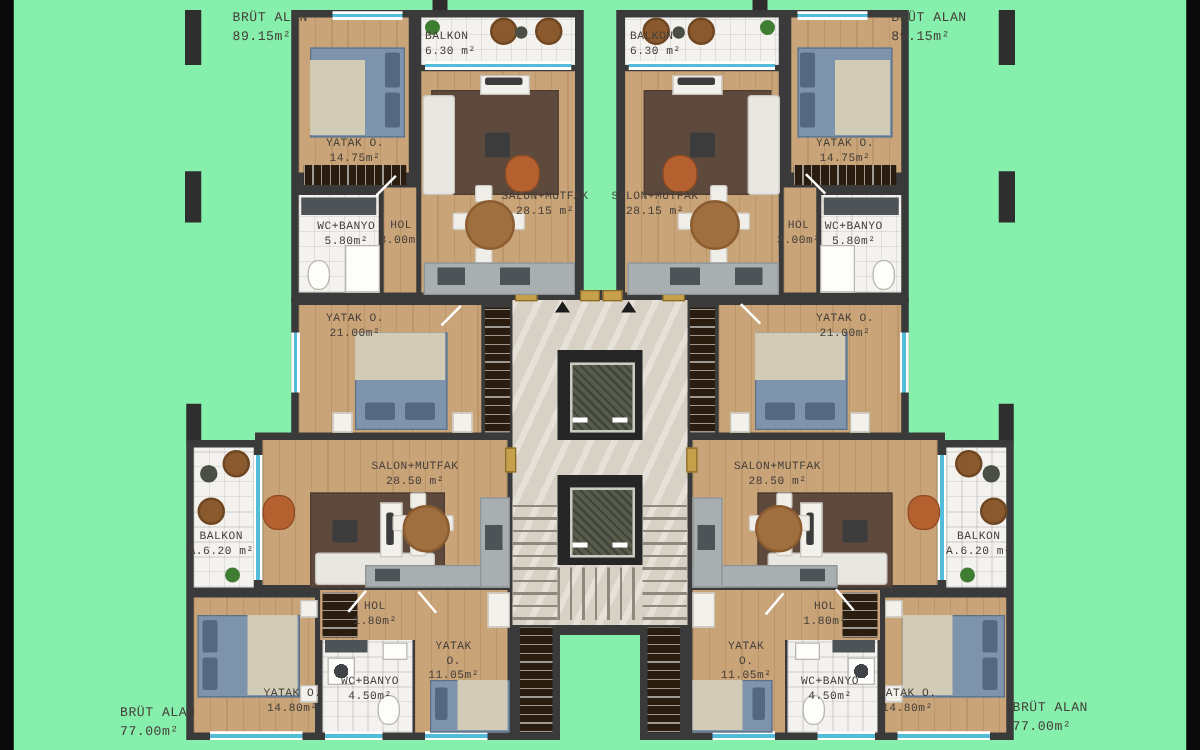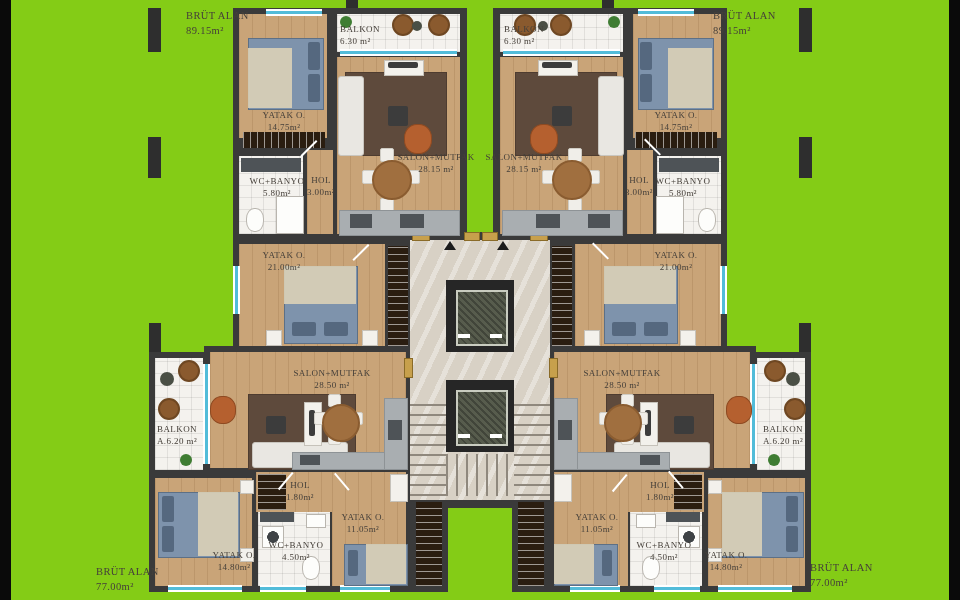--- a/index.html
+++ b/index.html
@@ -1,17 +1,17 @@
 <!DOCTYPE html>
 <html><head>
 <meta charset="utf-8">
 <style>
   html,body{margin:0;padding:0;background:#fff;}
-  #stage{position:relative;width:960px;height:600px;background:#84cc16;overflow:hidden;
-         font-family:Liberation Serif, serif;}
+  #stage{position:relative;width:960px;height:600px;background:#86efac;overflow:hidden;
+         font-family:Liberation Mono, monospace;}
   .a{position:absolute;}
   .pillar{background:#0a0a0a;}
   .stub{background:#2e2e2e;}
   .w{background:#3a3a3a;}
   .wf{background:#c9a478;background-image:repeating-linear-gradient(90deg,rgba(118,78,38,.16) 0 1px,transparent 1px 13px);}
   .tf{background:#f4f2ee;background-image:repeating-linear-gradient(0deg,rgba(0,0,0,.08) 0 1px,transparent 1px 12px),repeating-linear-gradient(90deg,rgba(0,0,0,.08) 0 1px,transparent 1px 12px);}
   .mf{background:#d8d1c5;background-image:repeating-linear-gradient(115deg,rgba(255,255,255,.35) 0 5px,transparent 5px 17px);}
   .winh{background:linear-gradient(180deg,#fff 0 2px,#52bcd9 2px 5px,#fff 5px 7px);}
   .winv{background:linear-gradient(90deg,#fff 0 2px,#52bcd9 2px 5px,#fff 5px 7px);}
   .rug{background:#5e4a3c;border:1px solid #4e3c30;}

